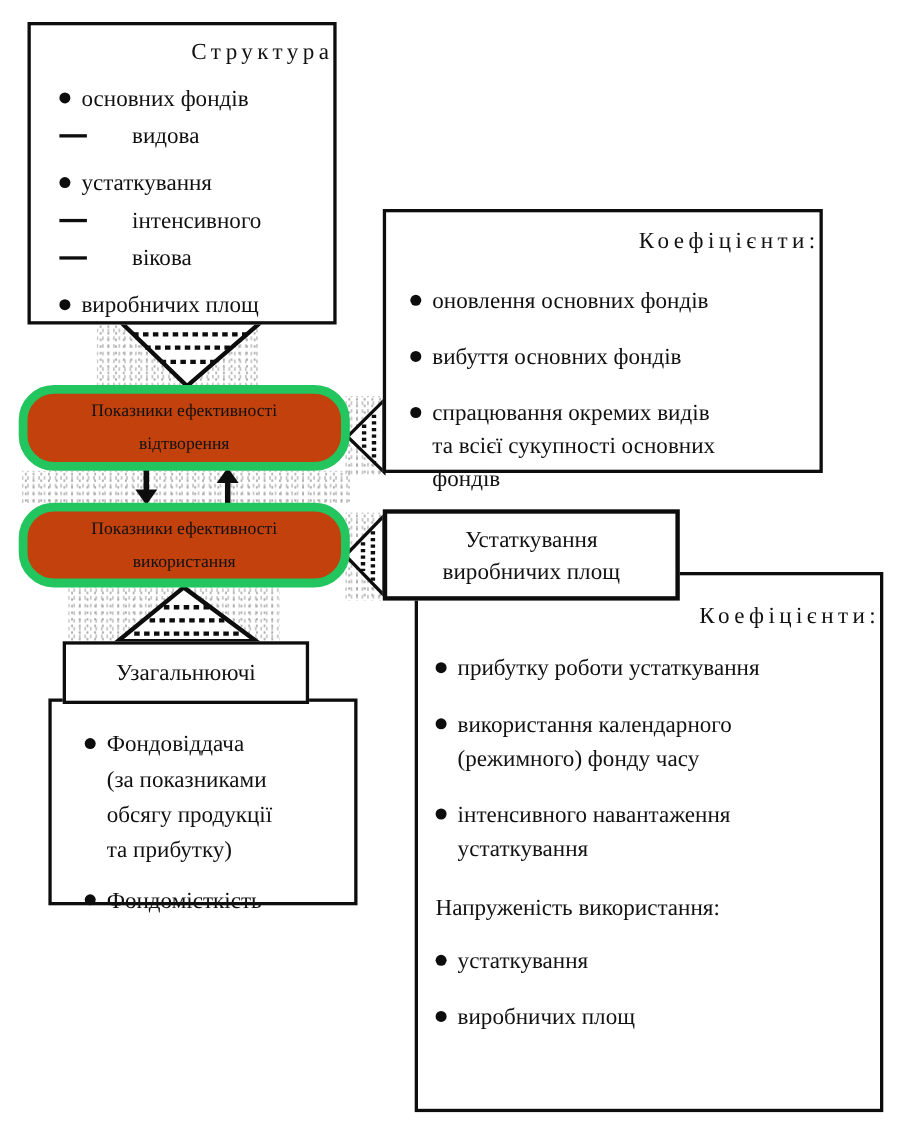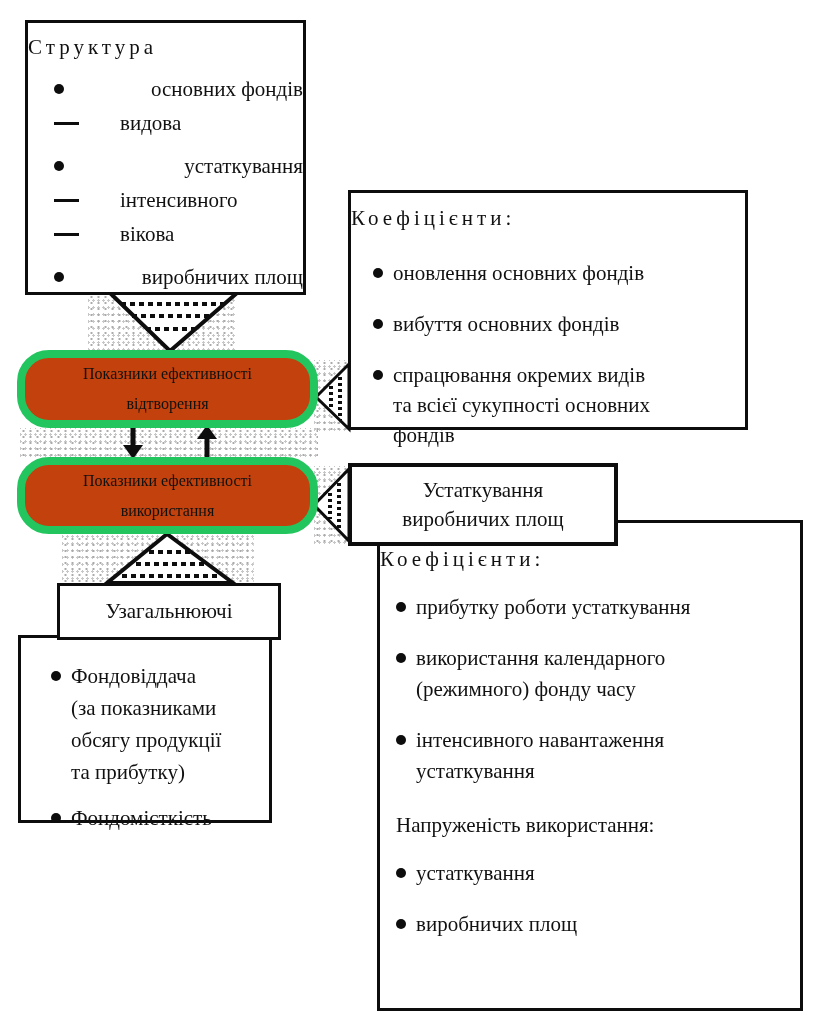--- a/index.html
+++ b/index.html
@@ -5,32 +5,32 @@
   html,body{margin:0;padding:0;background:#ffffff;}
   #canvas{
     position:relative;width:822px;height:1027px;background:#ffffff;
     font-family:"Liberation Serif","DejaVu Serif",serif;color:#111;overflow:hidden;
   }
   .box{position:absolute;background:#fff;border:3px solid #0d0d0d;box-sizing:border-box;z-index:3;}
   .rbox{position:absolute;background:#c2410c;border:8px solid #22c55e;border-radius:32px;
         box-sizing:border-box;z-index:3;display:flex;align-items:center;justify-content:center;
         text-align:center;font-size:16px;line-height:30px;}
   .ml{white-space:pre-line;}
-  .boxtitle{text-align:left;font-size:21px;letter-spacing:4px;padding-top:12px;}
+  .boxtitle{text-align:right;font-size:21px;letter-spacing:4px;padding-top:12px;}
   .item{display:flex;align-items:flex-start;font-size:21px;line-height:28px;}
   .blt{flex:0 0 auto;width:10px;height:10px;border-radius:50%;background:#0d0d0d;margin:9px 10px 0 0;}
   .dash{flex:0 0 auto;width:25px;height:3px;background:#0d0d0d;margin:13px 10px 0 0;}
   .speckle{position:absolute;z-index:1;
     background-image:radial-gradient(#8f8f8f 1px,transparent 1.3px),radial-gradient(#b5b5b5 1px,transparent 1.2px);
     background-size:7px 6px,5px 7px;background-position:0 0,3px 3px;opacity:.75;}
   #overlay{position:absolute;left:0;top:0;z-index:2;}
   
   #struktura{left:25px;top:20px;width:281px;height:275px;}
   #struktura .items{padding:0 0 0 26px;}
-  .mt-b{margin-top:15px;justify-content:space-between;} .mt-d{margin-top:6px;gap:31px;}
+  .mt-b{margin-top:15px;} .mt-d{margin-top:6px;gap:31px;}
   
   #koef-top{left:348px;top:190px;width:400px;height:240px;}
   #koef-top .boxtitle{padding-top:13px;}
   #koef-top .items{padding:0 6px 0 22px;margin-top:27px;}
   #koef-top .item{margin-top:21px;line-height:30px;}
   #koef-top .item .blt{margin-top:10px;}
   
   #node-vidt{left:17px;top:350px;width:301px;height:78px;}
   #node-vyk{left:17px;top:457px;width:301px;height:77px;}
   
@@ -41,21 +41,21 @@
   #koef-big{left:377px;top:520px;width:426px;height:491px;}
   #koef-big .boxtitle{padding-top:24px;}
   #koef-big .items{padding:0 8px 0 16px;}
   #koef-big .item{margin-top:20px;line-height:31px;}
   #koef-big .item .blt{margin-top:10px;}
   .subhead{font-size:21px;margin:26px 16px 0 16px;}
   
   #uzagal{left:57px;top:583px;width:224px;height:57px;z-index:4;display:flex;align-items:center;
           justify-content:center;font-size:21px;}
   
-  #fondo{left:18px;top:635px;width:254px;height:188px;}
+  #fondo{left:44px;top:635px;width:281px;height:188px;}
   #fondo .items{padding:8px 4px 0 30px;}
   #fondo .item{margin-top:14px;line-height:32px;}
   #fondo .item .blt{margin-top:11px;}
 </style>
 </head>
 <body>
 
 <div id="canvas">
 
   <div class="speckle" style="left:88px;top:294px;width:148px;height:58px;"></div>

